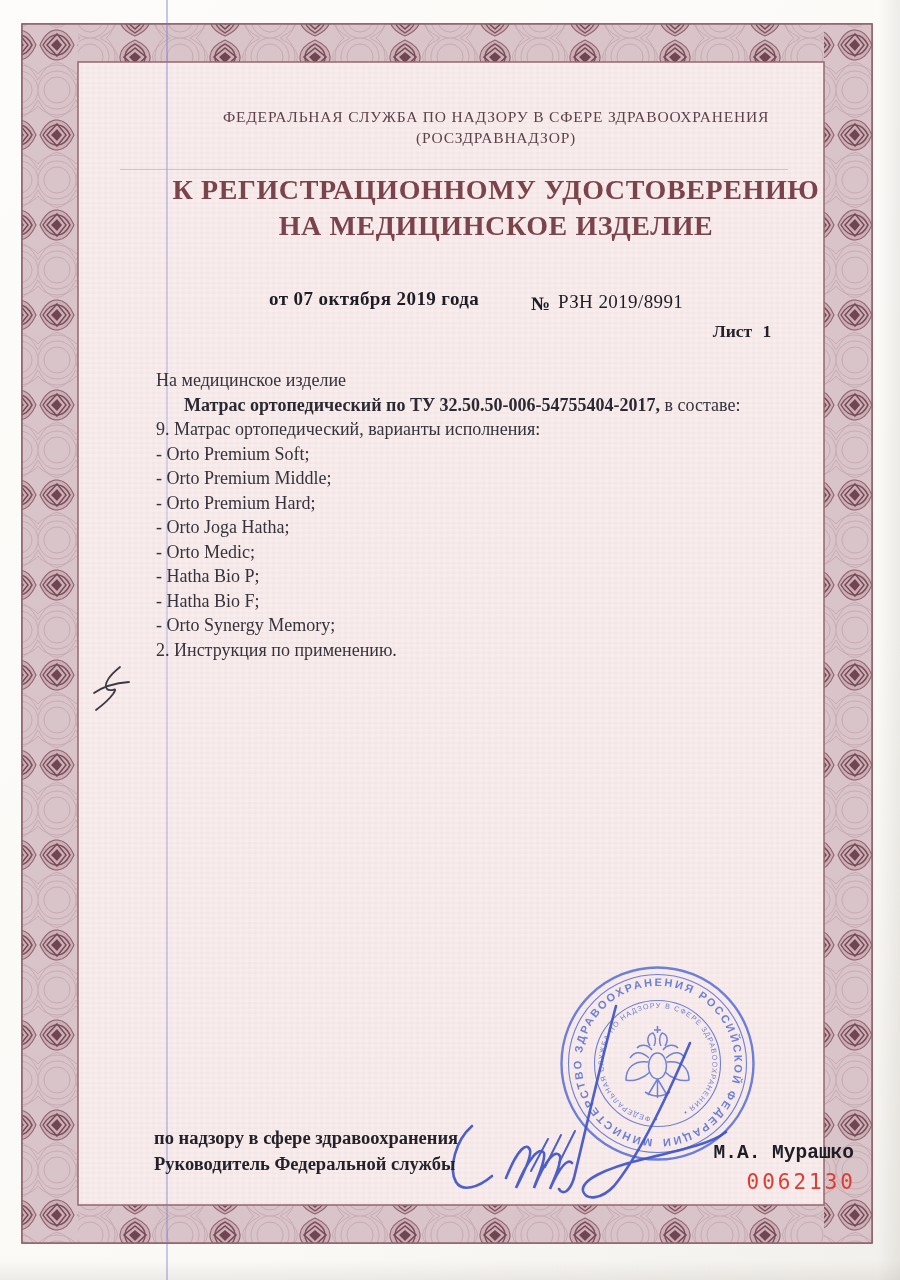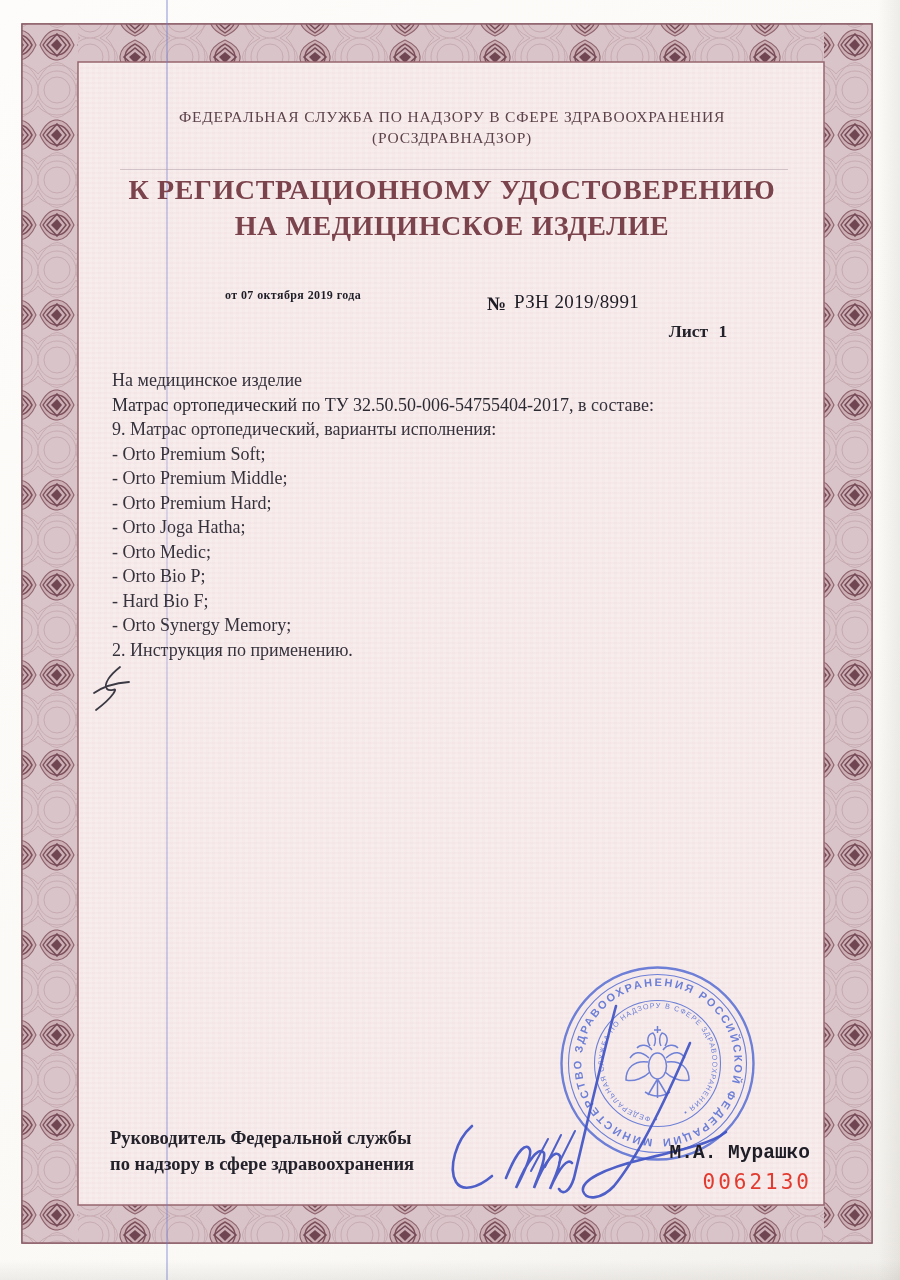--- a/index.html
+++ b/index.html
@@ -13,32 +13,32 @@
   .scan-edge-bottom{position:absolute;left:0;bottom:0;height:20px;width:100%;
     background:linear-gradient(180deg,rgba(0,0,0,0) 0%,rgba(120,110,100,0.10) 100%);}
   .underlay{position:absolute;left:0;top:0;}
   .texture{position:absolute;left:80px;top:64px;width:744px;height:1140px;
     background:
       repeating-linear-gradient(0deg, rgba(205,150,158,0.05) 0 2px, rgba(255,255,255,0) 2px 5px),
       repeating-linear-gradient(90deg, rgba(205,150,158,0.04) 0 3px, rgba(255,255,255,0) 3px 6px);
     pointer-events:none;}
   .crease{position:absolute;left:166px;top:0;width:2px;height:1280px;
     background:linear-gradient(180deg,rgba(108,120,205,0.40),rgba(108,120,205,0.22) 40%,rgba(108,120,205,0.38));}
-  .txt{position:absolute;color:#35323c;}
+  .txt{position:absolute;color:#35323c;padding-left:44px;}
   .header-agency{left:80px;top:106px;width:744px;text-align:center;
     font-size:15.5px;line-height:21px;letter-spacing:0.8px;color:#5c434b;font-weight:500;}
   .hr-faint{position:absolute;left:120px;top:169px;width:668px;height:1px;background:#b3a0a9;opacity:0.55;}
   .doc-title{left:80px;top:172px;width:744px;text-align:center;
     font-size:28px;line-height:36px;font-weight:bold;color:#7b434b;letter-spacing:0.6px;}
-  .date-line{left:225px;top:288px;font-size:12px;font-weight:bold;color:#1e1d26;letter-spacing:0.4px;}
+  .date-line{left:225px;top:288px;font-size:19px;font-weight:bold;color:#1e1d26;letter-spacing:0.4px;}
   .num-label{left:487px;top:293px;font-size:19px;font-weight:bold;color:#1e1d26;}
   .num-value{left:514px;top:291px;font-size:19px;font-weight:normal;color:#1e1d26;letter-spacing:0.4px;}
   .sheet{left:600px;top:321px;width:196px;text-align:center;font-size:17.5px;font-weight:bold;color:#23222b;word-spacing:6px;}
   .body-block{left:112px;top:368px;width:640px;font-size:18px;line-height:24.5px;color:#35323c;}
-  .body-block .b{font-weight:normal;color:#2b2a33;}
+  .body-block .b{font-weight:bold;color:#2b2a33;margin-left:28px;}
   .body-line{white-space:pre;}
   .footer-position{left:110px;top:1125px;font-size:18.5px;line-height:26px;font-weight:bold;color:#23222b;}
   .footer-name{left:560px;top:1142px;width:250px;text-align:right;font-size:19.5px;font-weight:bold;color:#1e1d26;font-family:Liberation Mono, monospace;}
   .form-number{left:560px;top:1170px;width:252px;text-align:right;
     font-family:"DejaVu Sans Mono", monospace;font-size:21px;color:#e23a2e;letter-spacing:3px;}
   .overlay{position:absolute;}
 </style>
 </head>
 <body>
 
@@ -112,22 +112,22 @@
 
   <div class="txt body-block">
     <div class="body-line">На медицинское изделие</div>
     <div class="body-line"><span class="b">Матрас ортопедический по ТУ 32.50.50-006-54755404-2017,</span><span> в составе:</span></div>
     <div class="body-line">9. Матрас ортопедический, варианты исполнения:</div>
     <div class="body-line">- Orto Premium Soft;</div>
     <div class="body-line">- Orto Premium Middle;</div>
     <div class="body-line">- Orto Premium Hard;</div>
     <div class="body-line">- Orto Joga Hatha;</div>
     <div class="body-line">- Orto Medic;</div>
-    <div class="body-line">- Orto Bio P;</div>
-    <div class="body-line">- Hard Bio F;</div>
+    <div class="body-line">- Hatha Bio P;</div>
+    <div class="body-line">- Hatha Bio F;</div>
     <div class="body-line">- Orto Synergy Memory;</div>
     <div class="body-line">2. Инструкция по применению.</div>
   </div>
 
   <svg class="overlay" style="left:86px;top:660px" width="50" height="52" viewBox="86 660 50 52">
     <g fill="none" stroke="#3b3a44" stroke-width="1.8" stroke-linecap="round">
       <path d="M120,667 C110,675 103,684 107,689 C111,693 119,685 113,694 C108,701 100,707 96,710"></path>
       <path d="M94,693 C104,686 116,683 129,682"></path>
     </g>
   </svg>
@@ -166,21 +166,21 @@
     <g fill="none" stroke="#4054c6" stroke-width="2.6" stroke-linecap="round" opacity="0.92">
       <path d="M472,1126 C456,1140 448,1168 456,1182 C462,1192 478,1188 492,1176"></path>
       <path d="M506,1178 C518,1148 527,1142 530,1150 C532,1158 520,1180 516,1188 C528,1158 540,1146 544,1153 C546,1161 536,1181 534,1188 C546,1158 556,1149 560,1156 C562,1164 552,1183 550,1189 C560,1166 568,1158 572,1163"></path>
       <path d="M616,1006 C602,1058 586,1128 574,1178 C570,1191 563,1196 559,1189"></path>
       <path d="M690,1043 C670,1090 642,1152 614,1186 C602,1199 586,1201 583,1191 C581,1181 602,1169 644,1159 C686,1149 712,1143 726,1132"></path>
       <path d="M548,1139 L531,1171 M561,1135 L545,1167 M575,1131 L559,1163" stroke-width="2"></path>
     </g>
   </svg>
 
   <div class="txt footer-position">
+    <div>по надзору в сфере здравоохранения</div>
     <div>Руководитель Федеральной службы</div>
-    <div>по надзору в сфере здравоохранения</div>
   </div>
   <div class="txt footer-name">М.А. Мурашко</div>
   <div class="txt form-number">0062130</div>
 
   <div class="scan-edge-right"></div>
   <div class="scan-edge-bottom"></div>
 </div>
 
 </body></html>

